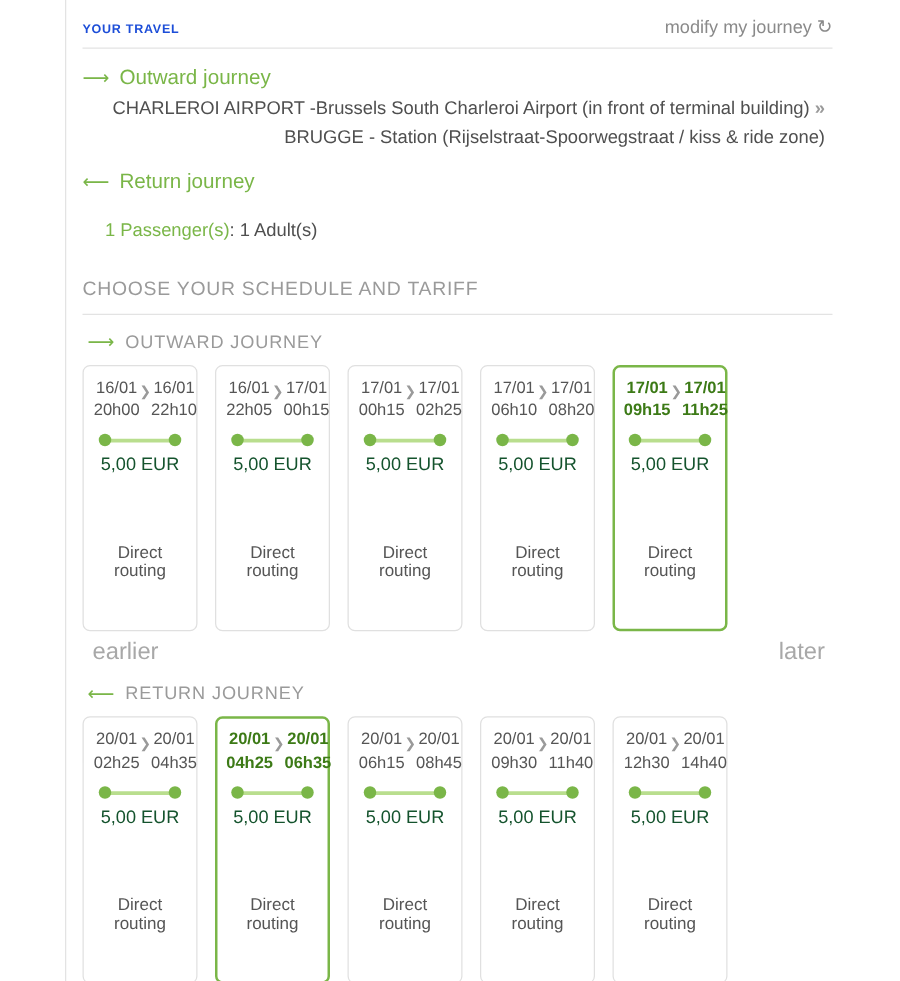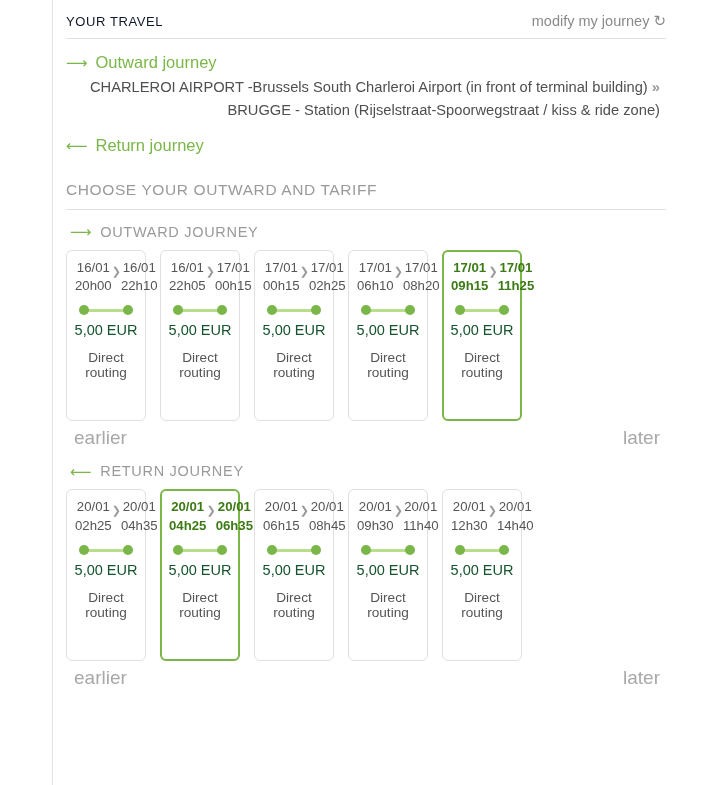--- a/index.html
+++ b/index.html
@@ -38,24 +38,24 @@
   
   .section-head {
     display: flex;
     align-items: baseline;
     justify-content: space-between;
     padding-top: 12px;
     padding-bottom: 8px;
     border-bottom: 1px solid #e3e3e3;
   }
   .section-title {
-    font-size: 13px;
+    font-size: 10px;
     letter-spacing: 0.6px;
-    color: #0f172a;
-    font-weight: normal;
+    color: #1d4ed8;
+    font-weight: bold;
   }
   .modify-link {
     font-size: 14.5px;
     color: #8a8a8a;
     cursor: pointer;
     white-space: nowrap;
     padding-left: 10px;
   }
   .modify-link .refresh-icon {
     display: inline-block;
@@ -126,21 +126,21 @@
     color: #9a9a9a;
     margin-bottom: 10px;
     padding-left: 4px;
   }
 
   .cards {
     display: flex;
     gap: 14px;
   }
   .card {
-    width: 80px;
+    width: 92px;
     box-sizing: border-box;
     border: 1px solid #e0e0e0;
     border-radius: 6px;
     background: #fff;
     padding: 8px 6px 10px 6px;
     text-align: center;
     cursor: pointer;
   }
   .card.selected {
     border: 2px solid #7ab648;
@@ -192,20 +192,21 @@
   .line-wrap .dot.right { right: 2px; }
   .card-price {
     font-size: 14.5px;
     color: #14532d;
     padding: 2px 0 12px 0;
   }
   .card-routing {
     font-size: 13.6px;
     color: #555;
     padding-bottom: 30px;
+    margin-top: 42px;
   }
   .card.selected .card-routing {
     padding-bottom: 14px;
   }
 
   .nav-row {
     display: flex;
     justify-content: space-between;
     font-size: 19px;
     color: #a8a8a8;
@@ -241,22 +242,25 @@
       </div>
     </div>
 
     <div class="journey-block">
       <div class="journey-heading">
         <span class="arrow-left">⟵</span>
         <span>Return journey</span>
       </div>
     </div>
 
-
-    <div class="choose-head">CHOOSE YOUR OUTWARD AND TARIFF</div>
+    <div class="passengers">
+      <span class="pcount">1 Passenger(s)</span><span>: 1 Adult(s)</span>
+    </div>
+
+    <div class="choose-head">CHOOSE YOUR SCHEDULE AND TARIFF</div>
 
     <div class="leg">
       <div class="leg-title">
         <span class="arrow-right">⟶</span>
         <span>OUTWARD JOURNEY</span>
       </div>
       <div class="cards">
 
         <div class="card">
           <div class="card-times">

